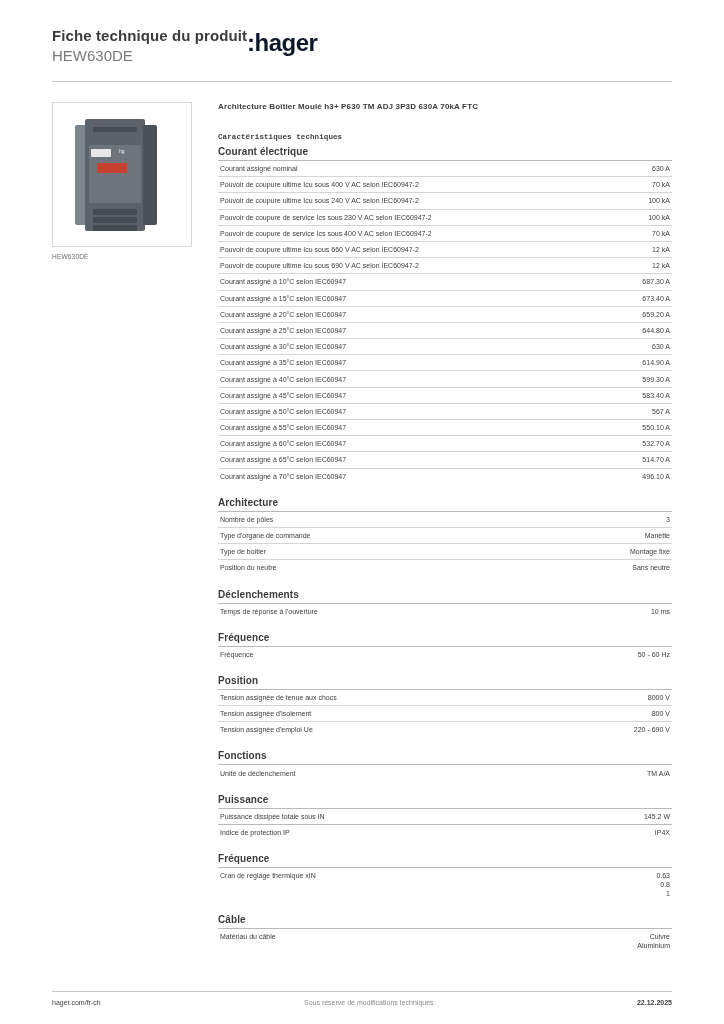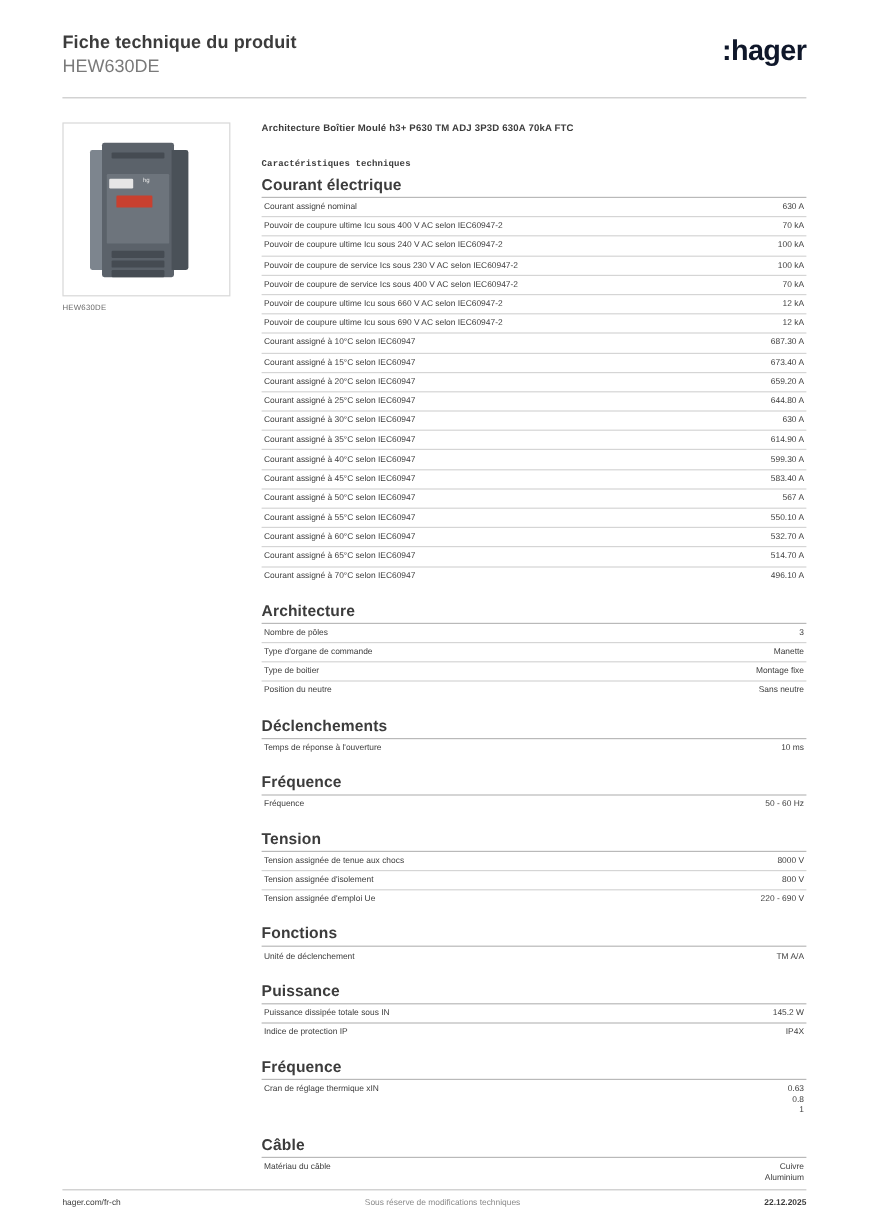--- a/index.html
+++ b/index.html
@@ -19,21 +19,20 @@
     width: 724px;
     height: 1024px;
     box-sizing: border-box;
     padding: 26px 52px 0 52px;
     position: relative;
   }
   
   .header {
     display: flex;
     align-items: flex-start;
-    justify-content: space-between;
     padding-bottom: 12px;
   }
   .header-left {
     display: flex;
     flex-direction: column;
   }
   .doc-title {
     font-size: 15px;
     font-weight: bold;
     color: #3c3c3c;
@@ -184,21 +183,21 @@
   }
   .section-title {
     font-size: 7.5px;
     font-weight: bold;
     color: #3c3c3c;
     margin-bottom: 5px;
     letter-spacing: 0.1px;
     font-family: Liberation Mono, monospace;
   }
   .group-title {
-    font-size: 13px;
+    font-size: 10px;
     font-weight: bold;
     color: #3c3c3c;
     margin-top: 13px;
     margin-bottom: 3px;
     letter-spacing: 0.1px;
   }
   table.spec {
     width: 100%;
     border-collapse: collapse;
     table-layout: fixed;
@@ -411,21 +410,21 @@
           </table>
           <div class="group-title">Fréquence</div>
           <table class="spec">
             <tbody>
               <tr>
                 <td class="key">Fréquence</td>
                 <td class="val">50 - 60 Hz</td>
               </tr>
             </tbody>
           </table>
-          <div class="group-title">Tension</div>
+          <div class="group-title">Position</div>
           <table class="spec">
             <tbody>
               <tr>
                 <td class="key">Tension assignée de tenue aux chocs</td>
                 <td class="val">8000 V</td>
               </tr>
               <tr>
                 <td class="key">Tension assignée d'isolement</td>
                 <td class="val">800 V</td>
               </tr>

